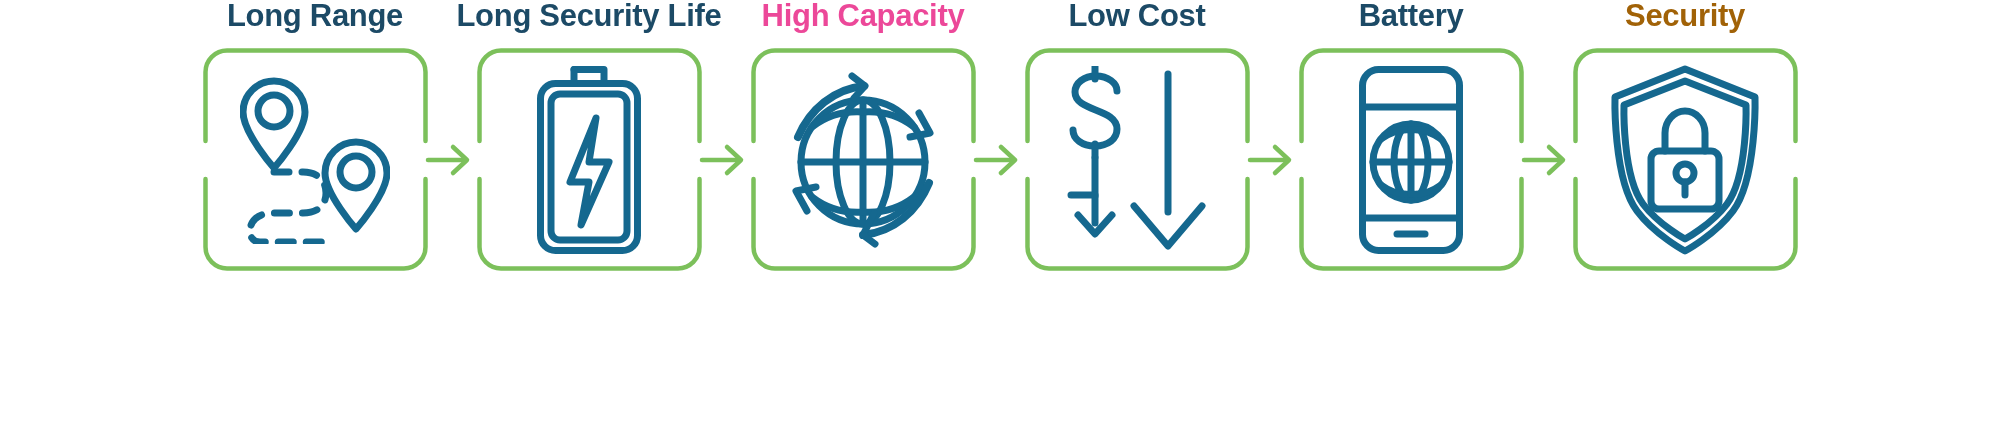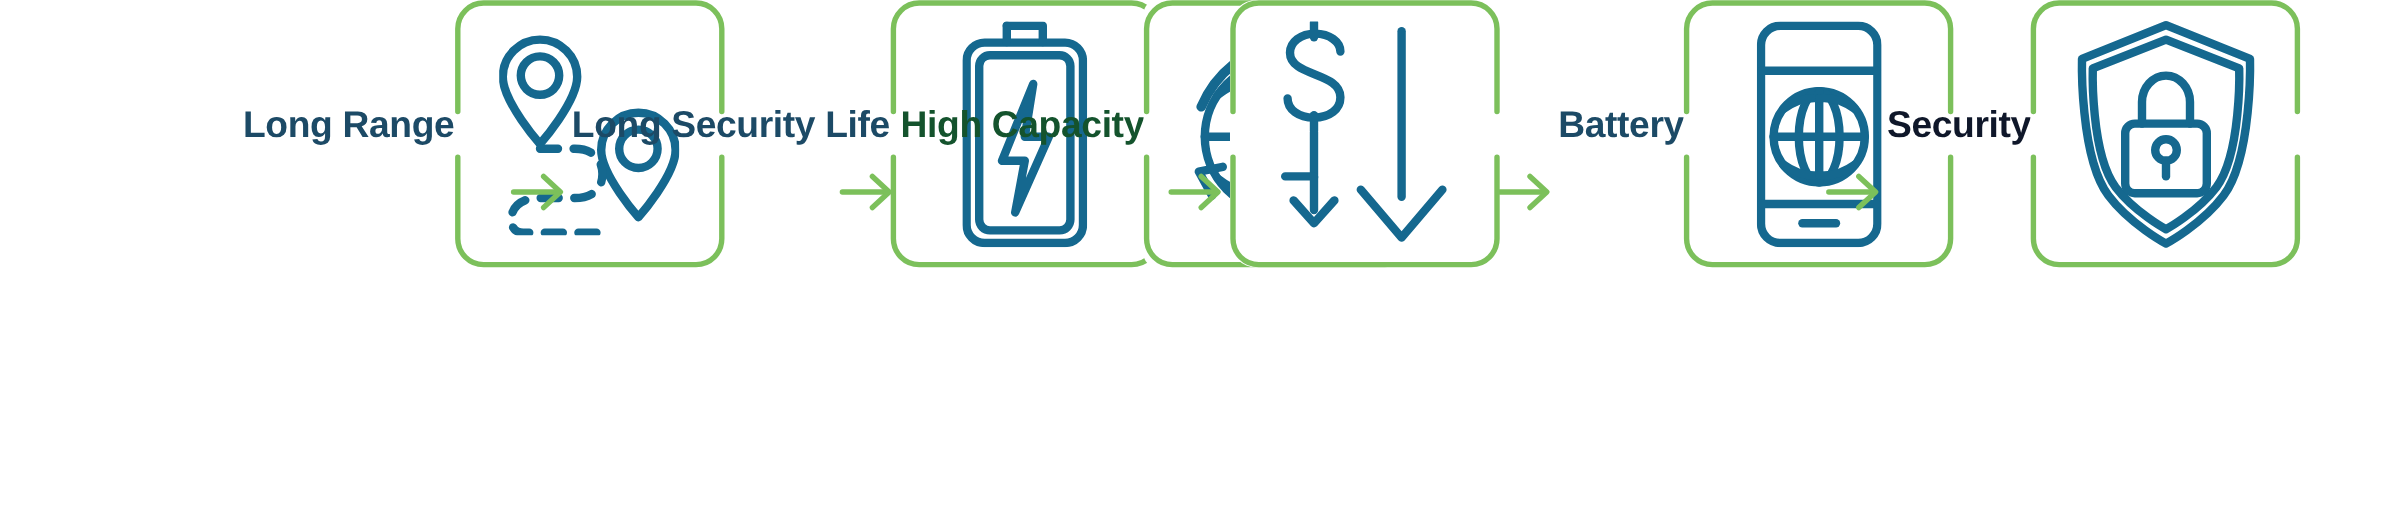--- a/index.html
+++ b/index.html
@@ -20,21 +20,21 @@
   .cards-row{
     position:relative;
     display:flex;
     align-items:flex-start;
     gap:0;
     margin-top:0;
   }
   .cell{
     position:relative;
     display:flex;
-    flex-direction:row;
+    flex-direction:column;
     align-items:center;
     width:225px;
   }
   .card-title{
     font-size:31px;
     font-weight:bold;
     letter-spacing:-0.3px;
     line-height:1;
     white-space:nowrap;
     margin:0 0 17px 0;
@@ -129,21 +129,21 @@
 </div>
         </div>
       </div>
       <div class="connector">
         <svg viewBox="0 0 49 223" fill="none" stroke="var(--green)" stroke-width="4.5" stroke-linecap="round" stroke-linejoin="round">
     <line x1="0" y1="112" x2="38" y2="112"></line>
     <polyline points="25,99 39,112 25,125"></polyline>
   </svg>
       </div>
       <div class="cell">
-        <div class="card-title" style="color: #14532d;">High Capacity</div>
+        <div class="card-title" style="color: #ec4899;">High Capacity</div>
         <div class="card-box">
           <svg class="frame" viewBox="0 0 225 223" fill="none" stroke="var(--green)" stroke-width="4.5" stroke-linecap="round" stroke-linejoin="round">
     <path class="frame-left" d="M2.5 93 L2.5 24 A21.5 21.5 0 0 1 24 2.5 L201 2.5
                                  A21.5 21.5 0 0 1 222.5 24 L222.5 93"></path>
     <path class="frame-right" d="M222.5 131 L222.5 199 A21.5 21.5 0 0 1 201 220.5 L24 220.5
                                  A21.5 21.5 0 0 1 2.5 199 L2.5 131"></path>
   </svg>
           <div class="icon-wrap" aria-label="globe encircled by two curved refresh arrows">
   <svg width="178" height="178" viewBox="0 0 178 178" fill="none" stroke="var(--ink)" stroke-width="7" stroke-linecap="round" stroke-linejoin="round">
     <circle cx="89" cy="91" r="62"></circle>
@@ -164,20 +164,21 @@
 </div>
         </div>
       </div>
       <div class="connector">
         <svg viewBox="0 0 49 223" fill="none" stroke="var(--green)" stroke-width="4.5" stroke-linecap="round" stroke-linejoin="round">
     <line x1="0" y1="112" x2="38" y2="112"></line>
     <polyline points="25,99 39,112 25,125"></polyline>
   </svg>
       </div>
       <div class="cell">
+        <div class="card-title" style="color: rgb(28, 74, 102);">Low Cost</div>
         <div class="card-box">
           <svg class="frame" viewBox="0 0 225 223" fill="none" stroke="var(--green)" stroke-width="4.5" stroke-linecap="round" stroke-linejoin="round">
     <path class="frame-left" d="M2.5 93 L2.5 24 A21.5 21.5 0 0 1 24 2.5 L201 2.5
                                  A21.5 21.5 0 0 1 222.5 24 L222.5 93"></path>
     <path class="frame-right" d="M222.5 131 L222.5 199 A21.5 21.5 0 0 1 201 220.5 L24 220.5
                                  A21.5 21.5 0 0 1 2.5 199 L2.5 131"></path>
   </svg>
           <div class="icon-wrap" aria-label="dollar sign beside a large downward arrow">
   <svg width="146" height="188" viewBox="0 0 146 188" fill="none" stroke="var(--ink)" stroke-width="7" stroke-linecap="round" stroke-linejoin="round">
     <path d="M53 25 C53 17 44 10 32 10 C20 10 11 17 11 26 C11 46 53 42 53 63
@@ -226,21 +227,21 @@
 </div>
         </div>
       </div>
       <div class="connector">
         <svg viewBox="0 0 49 223" fill="none" stroke="var(--green)" stroke-width="4.5" stroke-linecap="round" stroke-linejoin="round">
     <line x1="0" y1="112" x2="38" y2="112"></line>
     <polyline points="25,99 39,112 25,125"></polyline>
   </svg>
       </div>
       <div class="cell">
-        <div class="card-title" style="color: #0f172a;">Security</div>
+        <div class="card-title" style="color: #a16207;">Security</div>
         <div class="card-box">
           <svg class="frame" viewBox="0 0 225 223" fill="none" stroke="var(--green)" stroke-width="4.5" stroke-linecap="round" stroke-linejoin="round">
     <path class="frame-left" d="M2.5 93 L2.5 24 A21.5 21.5 0 0 1 24 2.5 L201 2.5
                                  A21.5 21.5 0 0 1 222.5 24 L222.5 93"></path>
     <path class="frame-right" d="M222.5 131 L222.5 199 A21.5 21.5 0 0 1 201 220.5 L24 220.5
                                  A21.5 21.5 0 0 1 2.5 199 L2.5 131"></path>
   </svg>
           <div class="icon-wrap" aria-label="shield containing a padlock">
   <svg width="160" height="190" viewBox="0 0 160 190" fill="none" stroke="var(--ink)" stroke-width="7" stroke-linecap="round" stroke-linejoin="round">
     <path d="M80 4 L150 32 C150 32 152 114 128 146 C110 170 80 186 80 186

